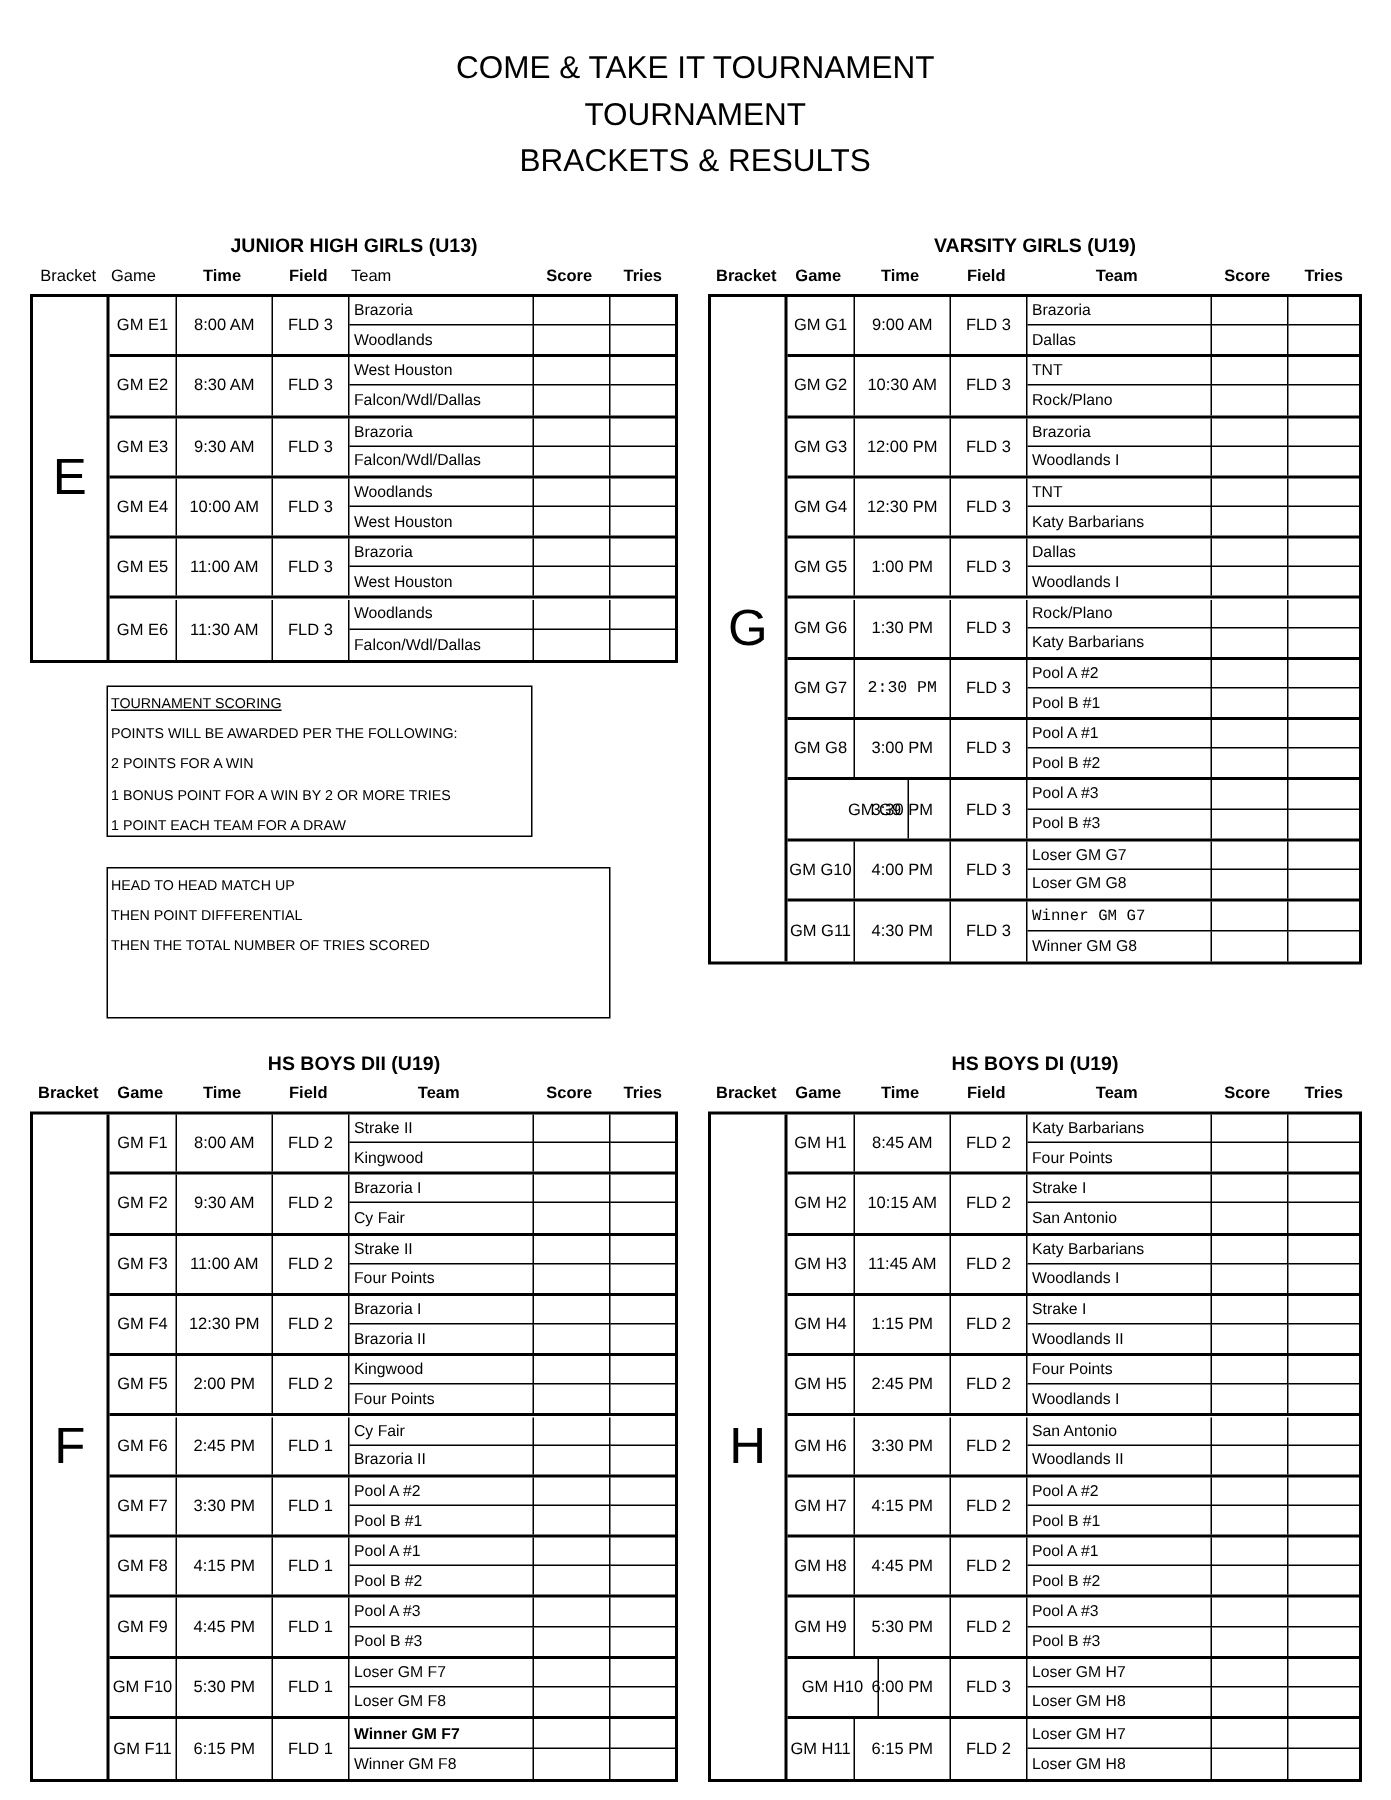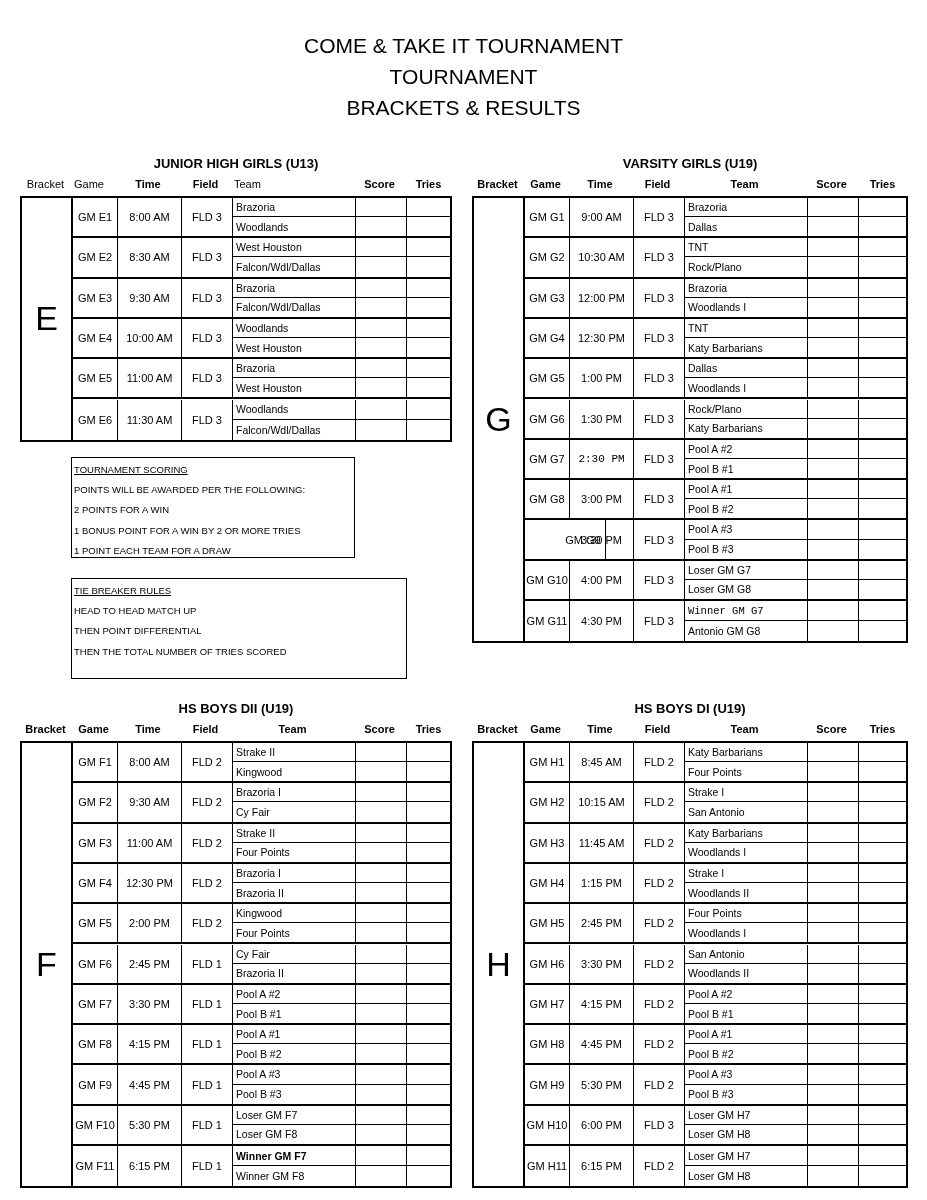--- a/index.html
+++ b/index.html
@@ -240,21 +240,21 @@
           <div class="blank t1" style="left:283px;width:51px;"></div>
           <div class="blank t2" style="left:283px;width:51px;"></div>
           <div class="blank t1" style="left:334px;width:47px;border-right:none;"></div>
           <div class="blank t2" style="left:334px;width:47px;border-right:none;"></div>
         </div>
         <div class="game" style="top:403px;width:381px;">
           <div class="cell" style="left:0px;width:45px;">GM G11</div>
           <div class="cell" style="left:45px;width:64px;">4:30 PM</div>
           <div class="cell" style="left:109px;width:51px;">FLD 3</div>
           <div class="team t1" style="left:160px;width:123px;font-family:Liberation Mono, monospace;">Winner GM G7</div>
-          <div class="team t2" style="left:160px;width:123px;">Antonio GM G8</div>
+          <div class="team t2" style="left:160px;width:123px;">Winner GM G8</div>
           <div class="blank t1" style="left:283px;width:51px;"></div>
           <div class="blank t2" style="left:283px;width:51px;"></div>
           <div class="blank t1" style="left:334px;width:47px;border-right:none;"></div>
           <div class="blank t2" style="left:334px;width:47px;border-right:none;"></div>
         </div>
       </div>
     </div>
   </div>
 <div class="section" id="sec-hsb2" style="left:20px; top:701px; width:432px;">
     <div class="sec-title">HS BOYS DII (U19)</div>
@@ -501,21 +501,21 @@
           <div class="cell" style="left:45px;width:64px;">5:30 PM</div>
           <div class="cell" style="left:109px;width:51px;">FLD 2</div>
           <div class="team t1" style="left:160px;width:123px;">Pool A #3</div>
           <div class="team t2" style="left:160px;width:123px;">Pool B #3</div>
           <div class="blank t1" style="left:283px;width:51px;"></div>
           <div class="blank t2" style="left:283px;width:51px;"></div>
           <div class="blank t1" style="left:334px;width:47px;border-right:none;"></div>
           <div class="blank t2" style="left:334px;width:47px;border-right:none;"></div>
         </div>
         <div class="game" style="top:362.7px;width:381px;">
-          <div class="cell" style="left:0px;width:45px;">GM H10</div>
+          <div class="cell" style="left:0px;width:61px;">GM H10</div>
           <div class="cell" style="left:45px;width:64px;">6:00 PM</div>
           <div class="cell" style="left:109px;width:51px;">FLD 3</div>
           <div class="team t1" style="left:160px;width:123px;">Loser GM H7</div>
           <div class="team t2" style="left:160px;width:123px;">Loser GM H8</div>
           <div class="blank t1" style="left:283px;width:51px;"></div>
           <div class="blank t2" style="left:283px;width:51px;"></div>
           <div class="blank t1" style="left:334px;width:47px;border-right:none;"></div>
           <div class="blank t2" style="left:334px;width:47px;border-right:none;"></div>
         </div>
         <div class="game" style="top:403px;width:381px;">
@@ -535,17 +535,16 @@
 
 <div class="info-box" style="left:71px; top:457px; width:284px; height:101px;">
   <div class="u">TOURNAMENT SCORING</div>
   <div>POINTS WILL BE AWARDED PER THE FOLLOWING:</div>
   <div>2 POINTS FOR A WIN</div>
   <div>1 BONUS POINT FOR A WIN BY 2 OR MORE TRIES</div>
   <div>1 POINT EACH TEAM FOR A DRAW</div>
 </div>
 
 <div class="info-box" style="left:71px; top:578px; width:336px; height:101px;">
-  <div class="u">TIE BREAKER RULES</div>
   <div>HEAD TO HEAD MATCH UP</div>
   <div>THEN POINT DIFFERENTIAL</div>
   <div>THEN THE TOTAL NUMBER OF TRIES SCORED</div>
 </div>
 
 </body></html>

